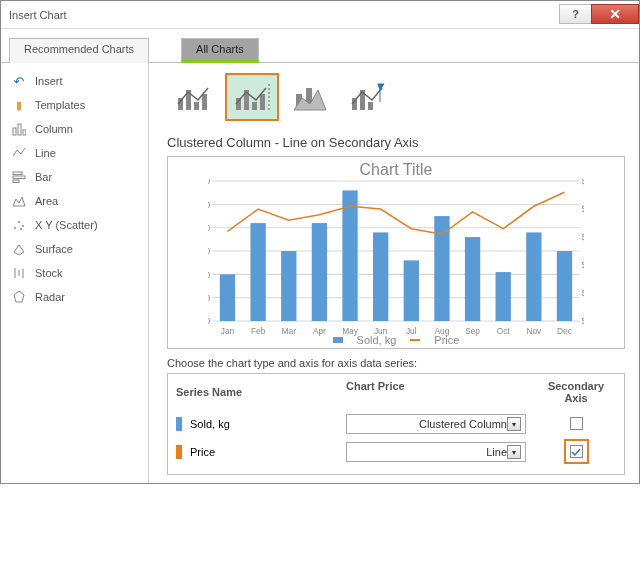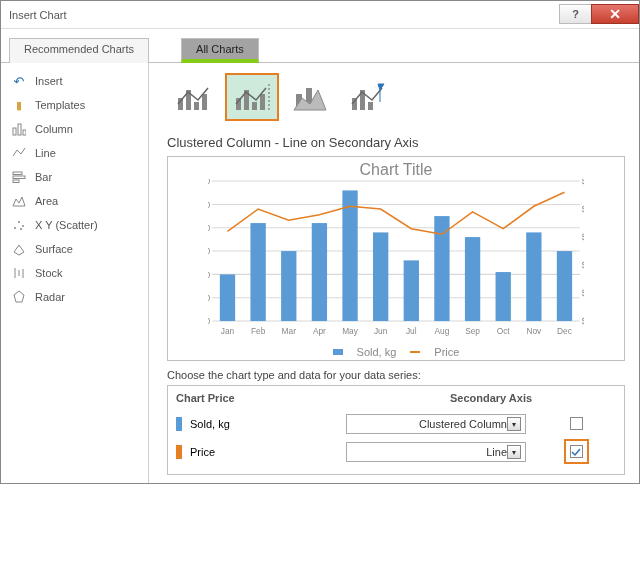--- a/index.html
+++ b/index.html
@@ -253,24 +253,25 @@
             </g>
         </svg>
         <div class="legend">
           <span class="lg-sw" style="background:#5b9bd5"></span>
           <span>Sold, kg</span>
           <span class="lg-sw" style="background:#e67e22;height:2px;"></span>
           <span>Price</span>
         </div>
       </div>
 
-      <div class="choose-label">Choose the chart type and data for your data series:</div>
+      <div class="choose-label">Choose the chart type and axis for axis data series:</div>
 
       <div class="series-box">
         <div class="series-head">
+          <div class="col1">Series Name</div>
           <div class="col2">Chart Price</div>
           <div class="col3">Secondary Axis</div>
         </div>
 
         <div class="series-row">
           <div class="col1">
             <span class="sw" style="background: rgb(91, 155, 213);"></span>
             <span>Sold, kg</span>
           </div>
           <div class="col2">

